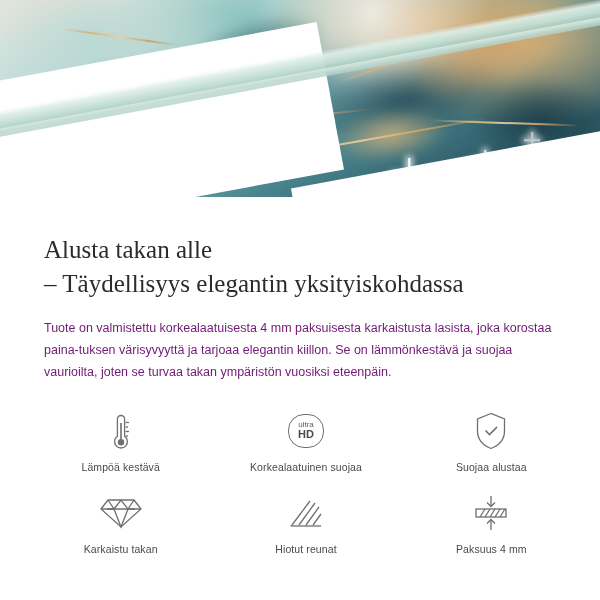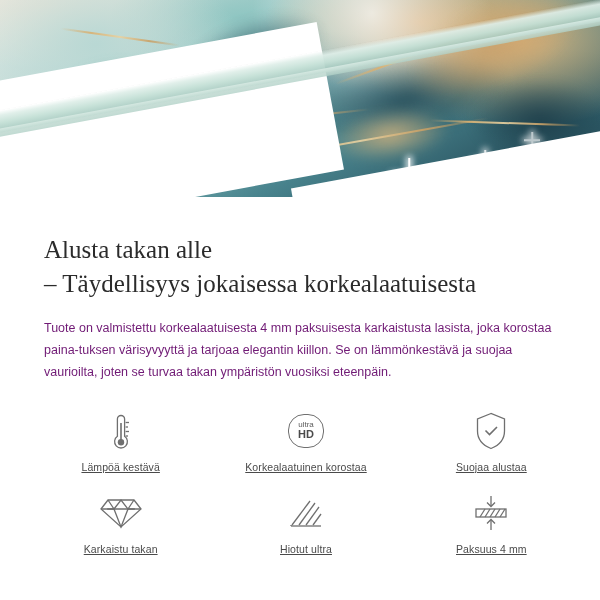--- a/index.html
+++ b/index.html
@@ -185,21 +185,20 @@
     align-items: center;
     justify-content: center;
     color: #6f6f6f;
   }
   .feature-label {
     margin-top: 8px;
     font-size: 10.5px;
     color: #4a4a4a;
     text-align: center;
     letter-spacing: .1px;
-    text-decoration: underline;
   }
   .ultrahd {
     border: 1.5px solid #6f6f6f;
     border-radius: 16px;
     width: 34px;
     height: 32px;
     display: flex;
     flex-direction: column;
     align-items: center;
     justify-content: center;
@@ -235,21 +234,21 @@
 
     <div class="sparkle k1"></div>
     <div class="sparkle k2"></div>
     <div class="sparkle k3"></div>
   </div>
 
   <div class="content">
 
     <h1 class="headline">
       <span>Alusta takan alle</span>
-      <span class="line2">– Täydellisyys jokaisessa korkealaatuisesta</span>
+      <span class="line2">– Täydellisyys elegantin yksityiskohdassa</span>
     </h1>
 
     <p class="paragraph">Tuote on valmistettu korkealaatuisesta 4 mm paksuisesta karkaistusta lasista, joka korostaa paina-tuksen värisyvyyttä ja tarjoaa elegantin kiillon. Se on lämmönkestävä ja suojaa vaurioilta, joten se turvaa takan ympäristön vuosiksi eteenpäin.</p>
 
     <div class="features">
 
       <div class="feature">
         <div class="feature-icon">
           <svg width="26" height="42" viewBox="0 0 26 42" fill="none" stroke="#6f6f6f" stroke-width="1.3">
             <path d="M13 5.5a3.6 3.6 0 0 0-3.6 3.6v17.2a6.4 6.4 0 1 0 7.2 0V9.1A3.6 3.6 0 0 0 13 5.5z"></path>
@@ -264,21 +263,21 @@
         <div class="feature-label">Lämpöä kestävä</div>
       </div>
 
       <div class="feature">
         <div class="feature-icon">
           <div class="ultrahd">
             <span class="t1">ultra</span>
             <span class="t2">HD</span>
           </div>
         </div>
-        <div class="feature-label">Korkealaatuinen korostaa</div>
+        <div class="feature-label">Korkealaatuinen suojaa</div>
       </div>
 
       <div class="feature">
         <div class="feature-icon">
           <svg width="36" height="42" viewBox="0 0 36 42" fill="none" stroke="#6f6f6f" stroke-width="1.3">
             <path d="M18 3.5 4.5 9v12c0 8.2 5.7 14.4 13.5 17.5C25.8 35.4 31.5 29.2 31.5 21V9L18 3.5z"></path>
             <path d="M12.5 20.5l4 4 7.5-7.5" stroke-width="1.6"></path>
           </svg>
         </div>
         <div class="feature-label">Suojaa alustaa</div>
@@ -302,21 +301,21 @@
           <svg width="34" height="34" viewBox="0 0 34 34" fill="none" stroke="#6f6f6f" stroke-width="1.3">
             <path d="M2 30h30"></path>
             <path d="M32 30L32 30"></path>
             <path d="M3 29L21 5"></path>
             <path d="M10 29L26 7"></path>
             <path d="M17 29L30 11"></path>
             <path d="M24 29L32 18"></path>
             <path d="M2 30V29"></path>
           </svg>
         </div>
-        <div class="feature-label">Hiotut ultra</div>
+        <div class="feature-label">Hiotut reunat</div>
       </div>
 
       <div class="feature">
         <div class="feature-icon">
           <svg width="40" height="40" viewBox="0 0 40 40" fill="none" stroke="#6f6f6f" stroke-width="1.3">
             <line x1="20" y1="3" x2="20" y2="13"></line>
             <path d="M16 9.5l4 4 4-4"></path>
             <line x1="20" y1="37" x2="20" y2="27"></line>
             <path d="M16 30.5l4-4 4 4"></path>
             <rect x="5" y="16" width="30" height="8"></rect>

